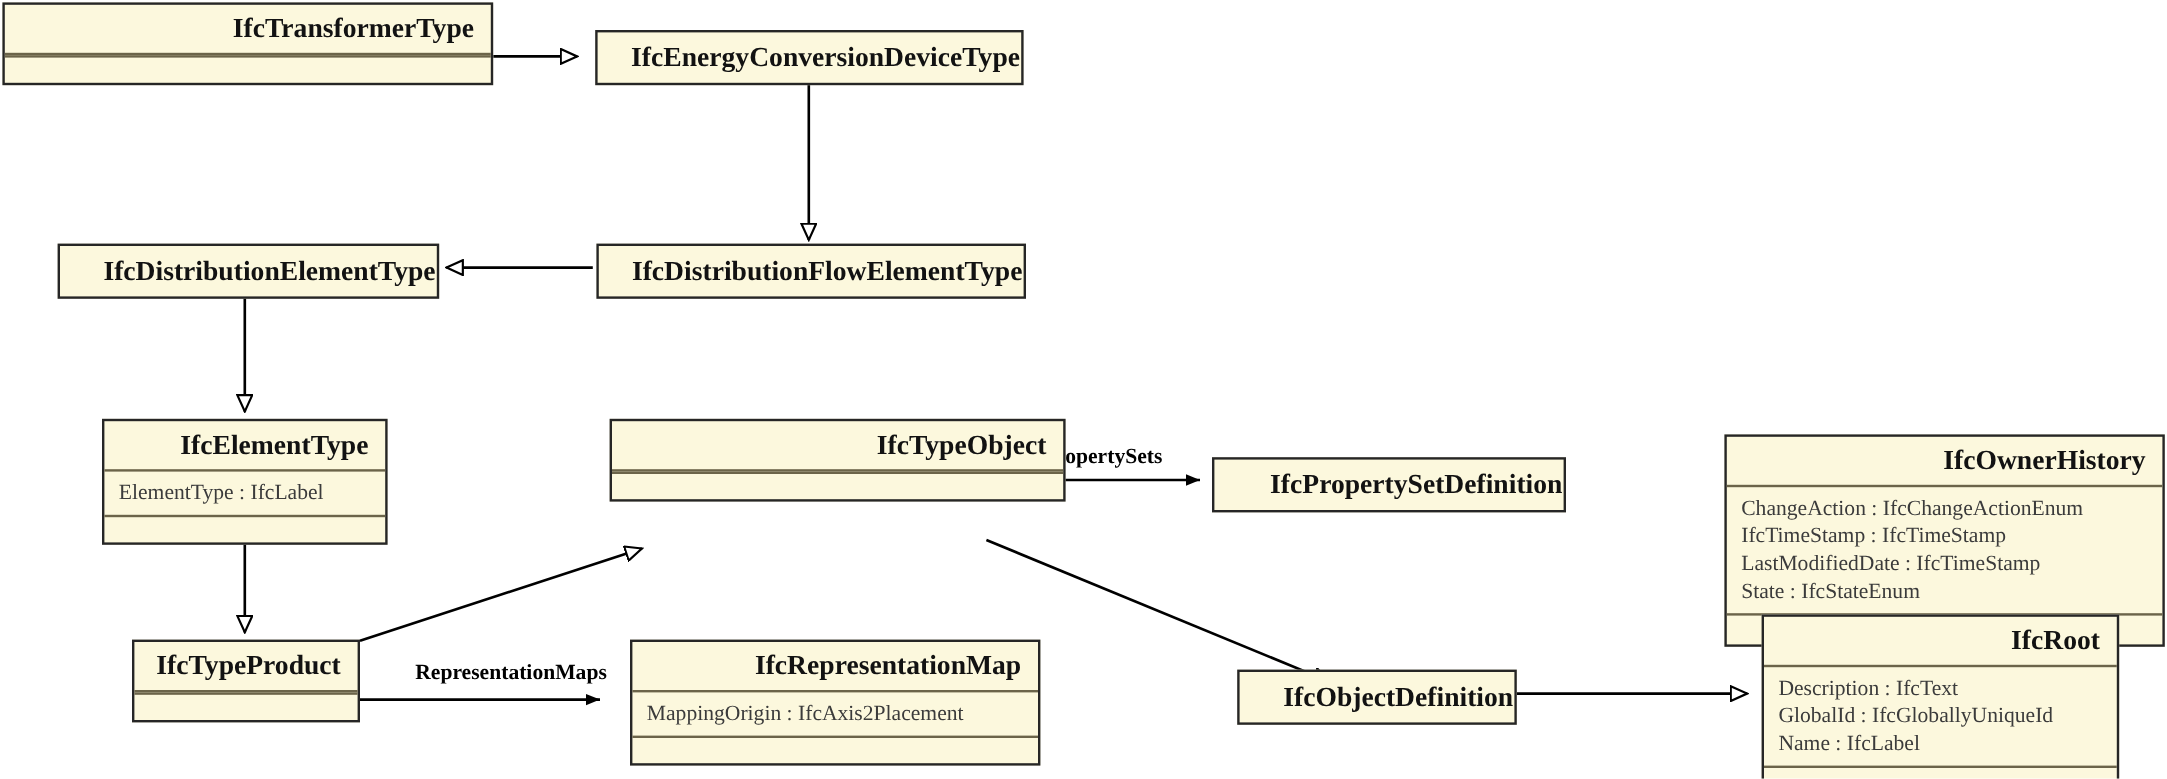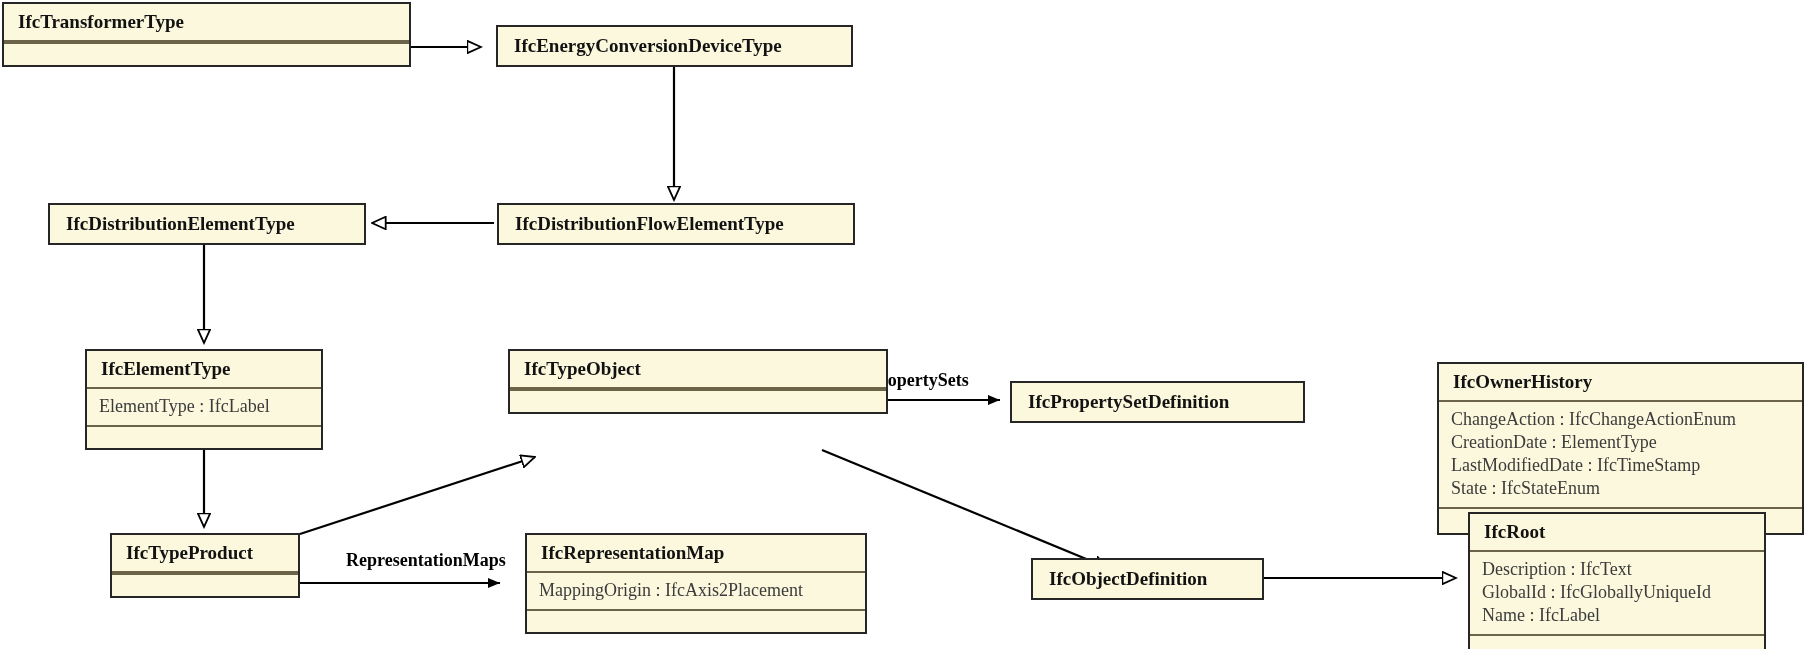--- a/index.html
+++ b/index.html
@@ -22,23 +22,23 @@
   .uml-class {
     position: absolute;
     box-sizing: border-box;
     background: #fcf8dd;
     border: 2px solid #262626;
     display: flex;
     flex-direction: column;
   }
   .uml-name {
     font-weight: bold;
-    text-align: left;
+    text-align: right;
     color: #121212;
-    font-size: 19px;
+    font-size: 23px;
     line-height: 1;
     padding: 8px 14px 9px 14px;
     white-space: nowrap;
   }
   .uml-sep {
     height: 2px;
     background: #6b6449;
     flex: 0 0 auto;
   }
   .uml-attrs {
@@ -58,21 +58,21 @@
   .uml-extra {
     text-align: center;
     color: #3b3b3b;
     font-size: 18px;
     line-height: 1.15;
     padding: 1px 10px 2px 10px;
     white-space: nowrap;
   }
   
   .uml-simple .uml-name {
-    padding: 9px 16px 10px 16px;
+    padding: 9px 1px 10px 16px;
   }
   
   .edge-svg {
     position: absolute;
     left: 0;
     top: 0;
     width: 1806px;
     height: 649px;
     pointer-events: none;
     overflow: visible;
@@ -172,21 +172,21 @@
 
   <div class="uml-class uml-simple" style="left:1010px; top:381px; width:295px;">
     <div class="uml-name">IfcPropertySetDefinition</div>
   </div>
 
   <div class="uml-class" style="left:1437px; top:318px; width:367px;margin-top:44px;">
     <div class="uml-name">IfcOwnerHistory</div>
     <div class="uml-sep"></div>
     <div class="uml-attrs">
       <div class="uml-attr">ChangeAction : IfcChangeActionEnum</div>
-      <div class="uml-attr">CreationDate : ElementType</div>
+      <div class="uml-attr">IfcTimeStamp : IfcTimeStamp</div>
       <div class="uml-attr">LastModifiedDate : IfcTimeStamp</div>
       <div class="uml-attr">State : IfcStateEnum</div>
     </div>
     <div class="uml-sep"></div>
     <div class="uml-extra">OwnerHistory</div>
   </div>
 
   <div class="uml-class" style="left:110px; top:533px; width:190px;">
     <div class="uml-name">IfcTypeProduct</div>
     <div class="uml-sep"></div>

